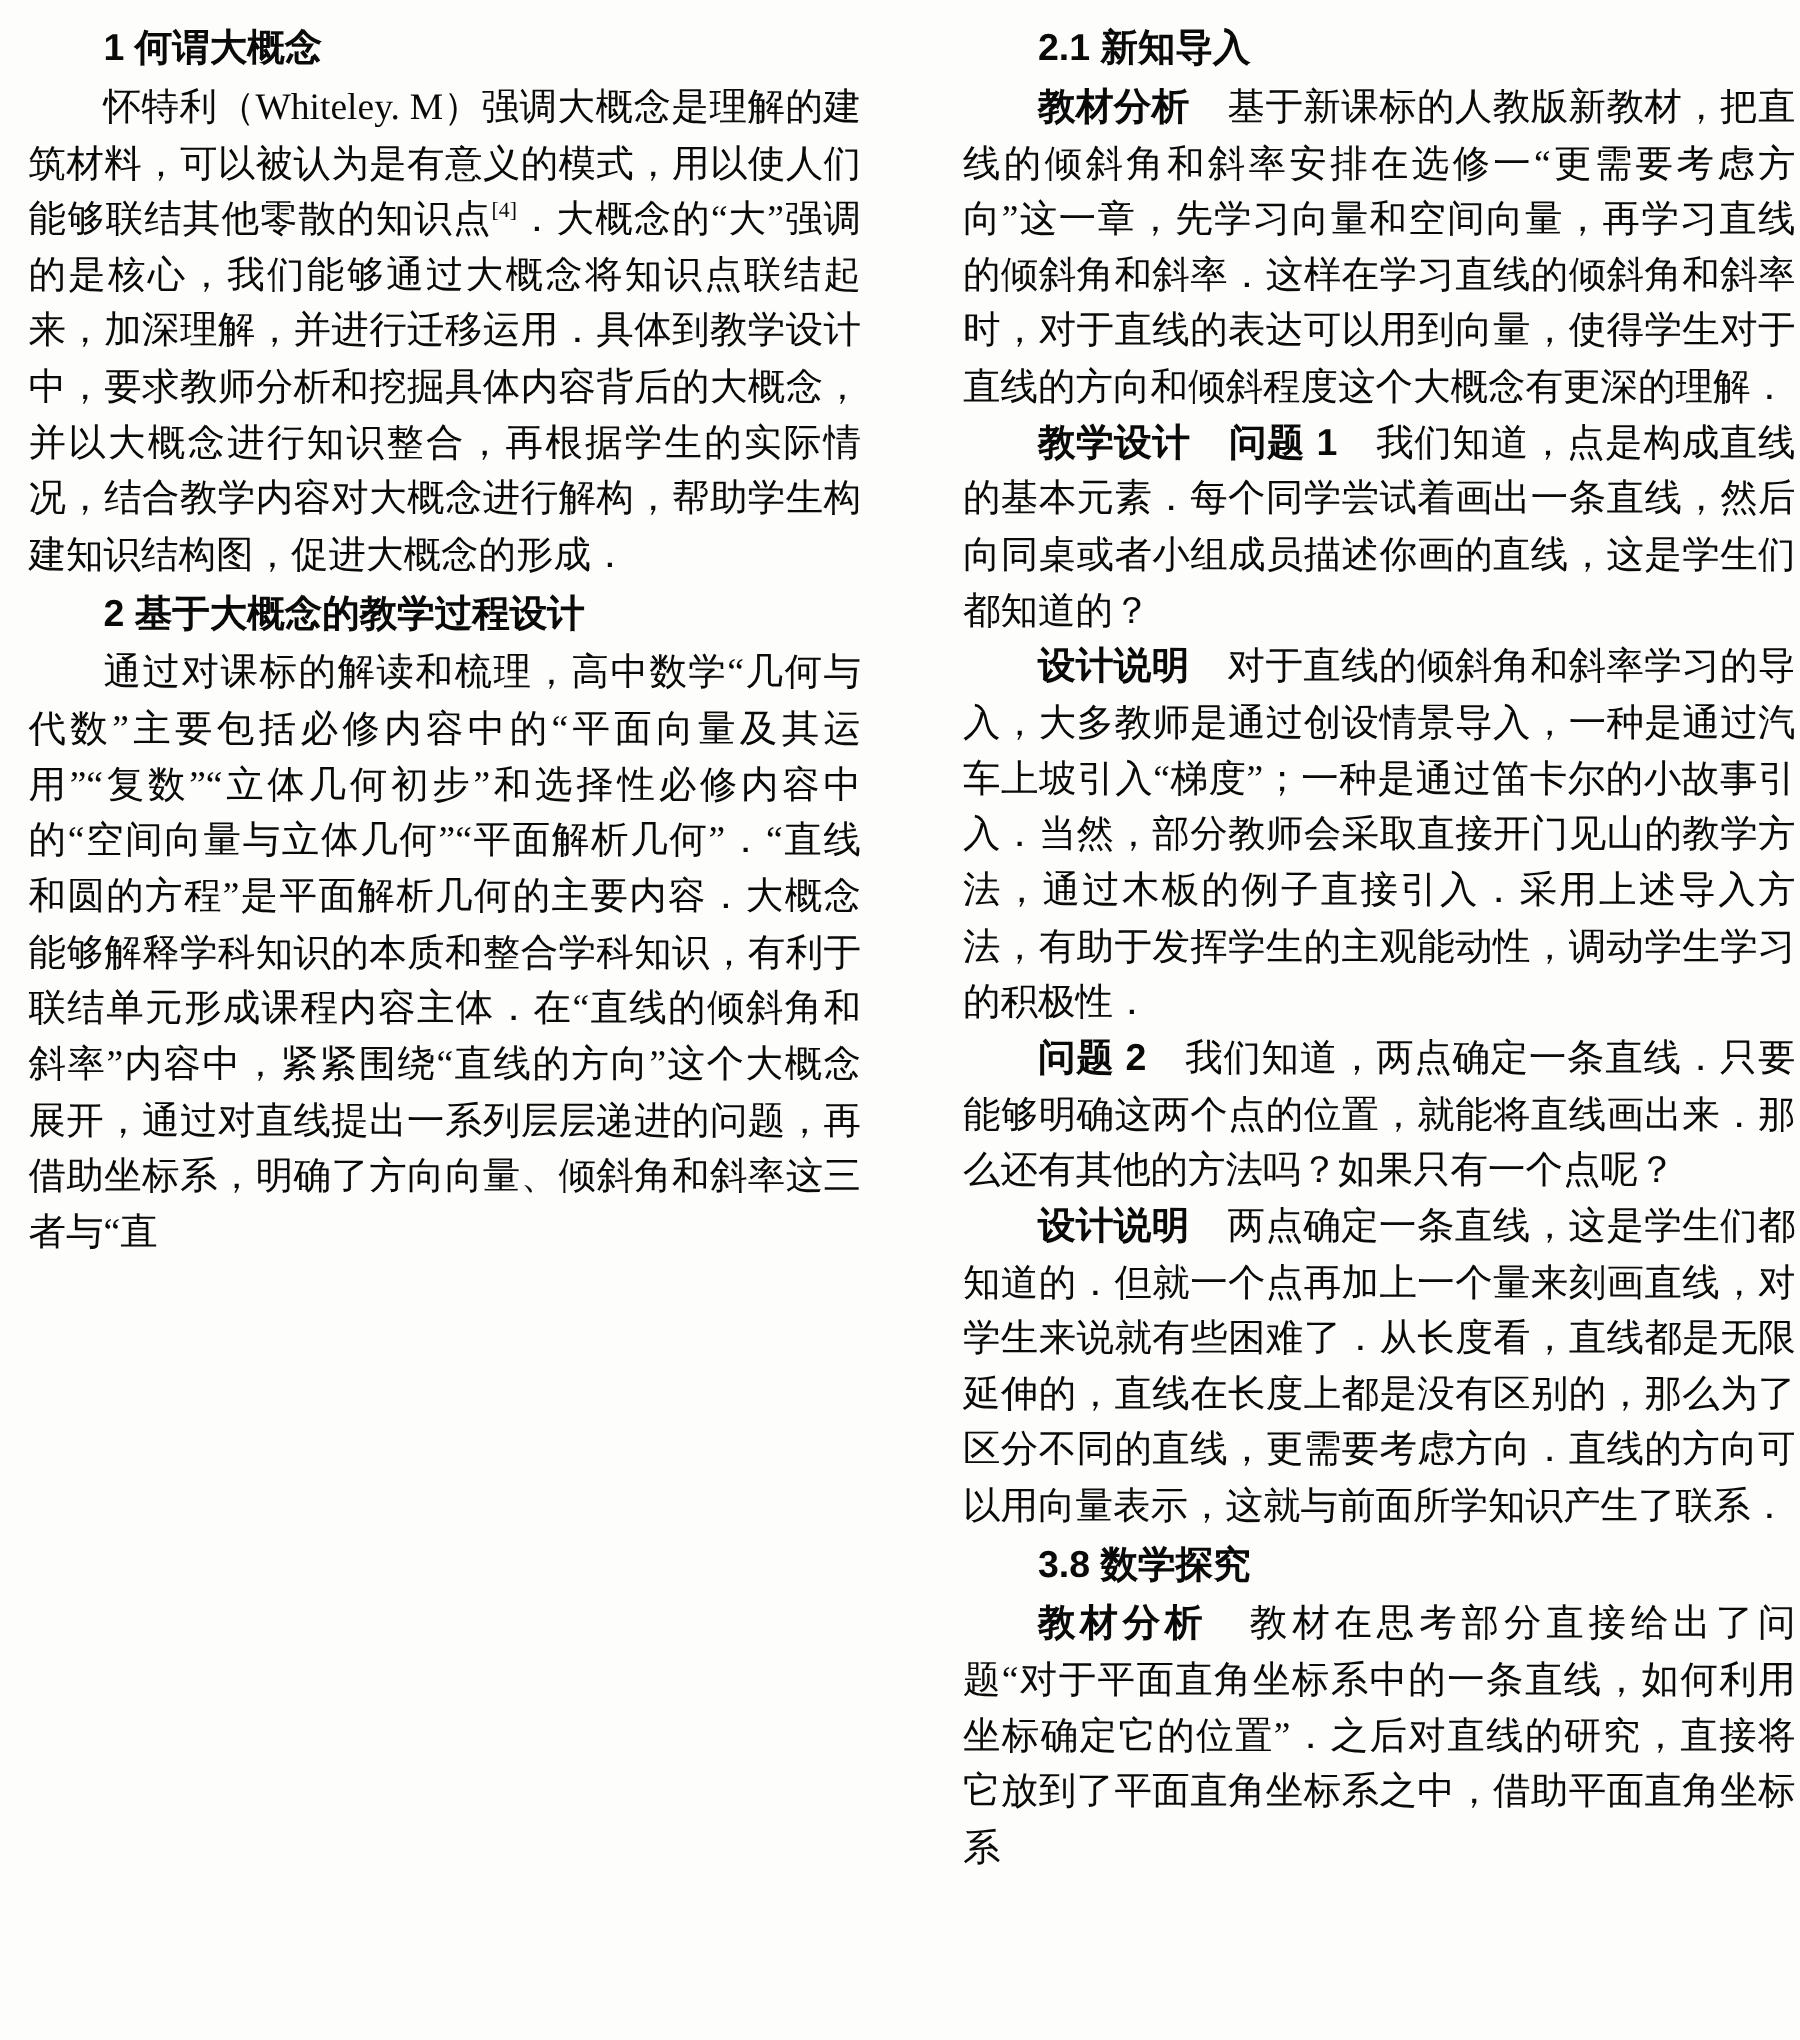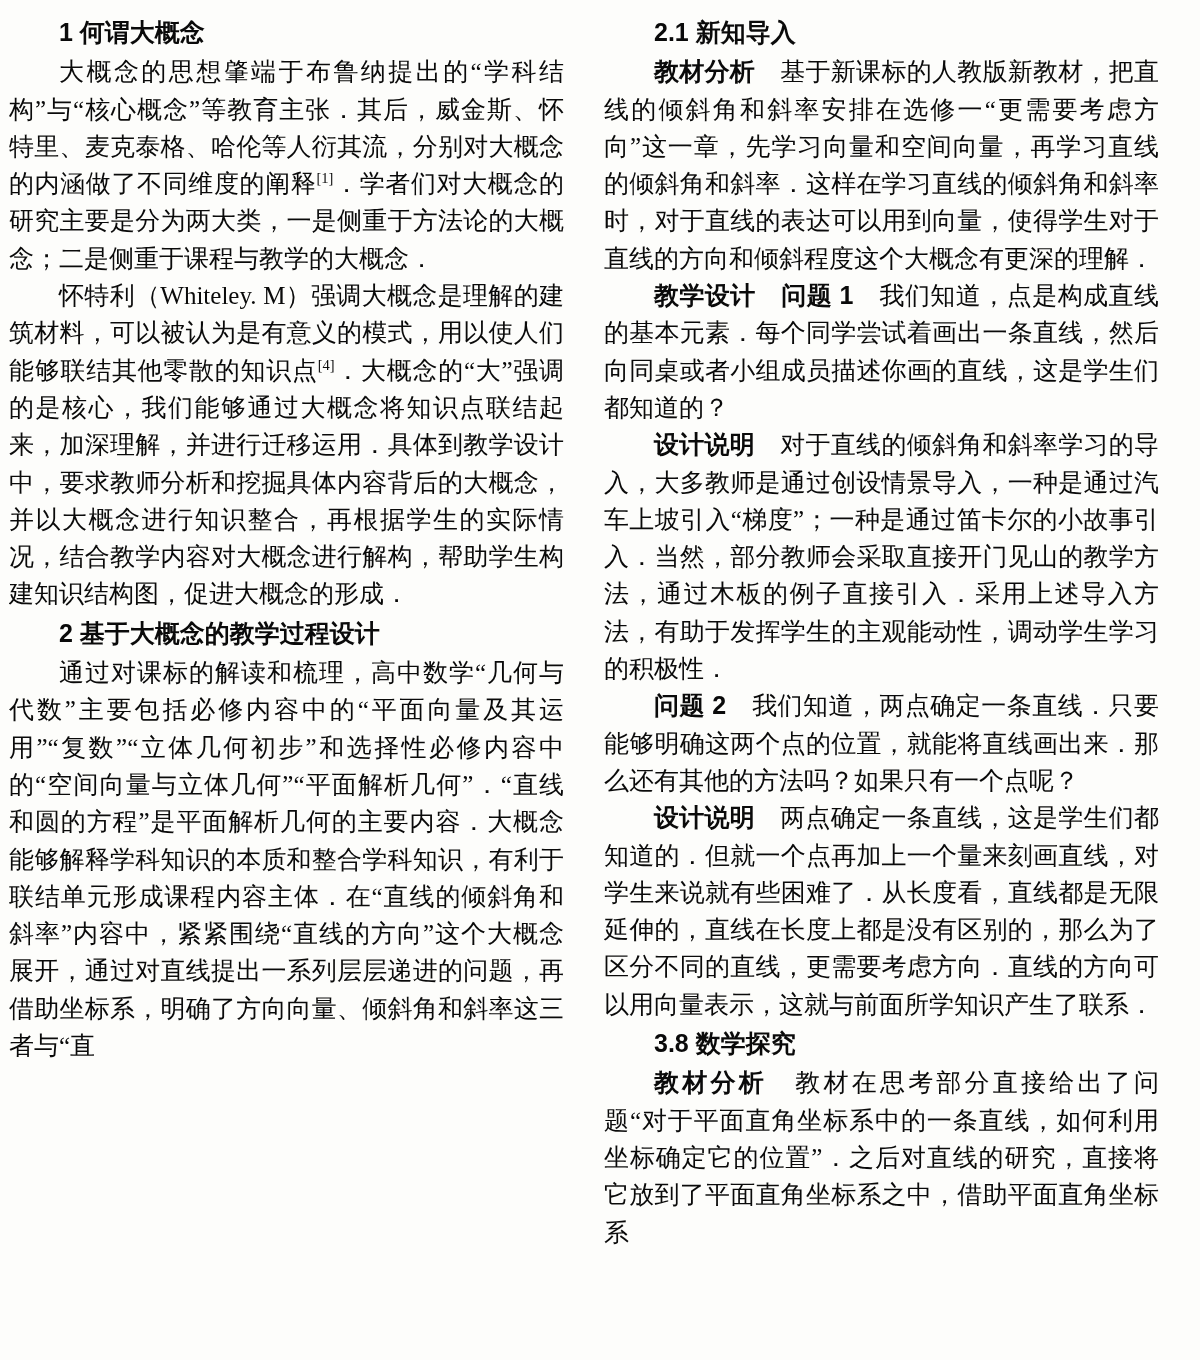--- a/index.html
+++ b/index.html
@@ -8,23 +8,23 @@
     width: 1200px;
     height: 1360px;
     background: #fdfdfb;
     color: #0a0a0a;
     overflow: hidden;
     font-family: "Liberation Serif", "DejaVu Serif", serif;
   }
   .page {
     width: 1200px;
     height: 1360px;
-    padding: 12px 9px 0 9px;
+    padding: 12px 9px 0 19px;
     display: flex;
-    gap: 40px;
+    gap: 68px;
     overflow: hidden;
     border-radius: 18px;
   }
   .column {
     flex: 0 0 555px;
     width: 555px;
     overflow: hidden;
   }
   .para, .heading {
     margin: 0;
@@ -48,21 +48,20 @@
     line-height: 0;
     vertical-align: super;
   }
 </style>
 </head>
 <body style="background: rgb(253, 253, 251); color: rgb(10, 10, 10);">
 
 <div class="page">
   <div class="column">
       <h2 class="heading"><span class="">1 何谓大概念</span></h2>
-      <p class="para"><span class="">大概念的思想肇端于布鲁纳提出的“学科结构”与“核心概念”等教育主张．其后，威金斯、怀特里、麦克泰格、哈伦等人衍其流，分别对大概念的内涵做了不同维度的阐释</span><sup class="ref">[1]</sup><span class="">．学者们对大概念的研究主要是分为两大类，一是侧重于方法论的大概念；二是侧重于课程与教学的大概念．</span></p>
       <p class="para"><span class="">怀特利（Whiteley. M）强调大概念是理解的建筑材料，可以被认为是有意义的模式，用以使人们能够联结其他零散的知识点</span><sup class="ref">[4]</sup><span class="">．大概念的“大”强调的是核心，我们能够通过大概念将知识点联结起来，加深理解，并进行迁移运用．具体到教学设计中，要求教师分析和挖掘具体内容背后的大概念，并以大概念进行知识整合，再根据学生的实际情况，结合教学内容对大概念进行解构，帮助学生构建知识结构图，促进大概念的形成．</span></p>
       <h2 class="heading"><span class="">2 基于大概念的教学过程设计</span></h2>
       <p class="para"><span class="">通过对课标的解读和梳理，高中数学“几何与代数”主要包括必修内容中的“平面向量及其运用”“复数”“立体几何初步”和选择性必修内容中的“空间向量与立体几何”“平面解析几何”．“直线和圆的方程”是平面解析几何的主要内容．大概念能够解释学科知识的本质和整合学科知识，有利于联结单元形成课程内容主体．在“直线的倾斜角和斜率”内容中，紧紧围绕“直线的方向”这个大概念展开，通过对直线提出一系列层层递进的问题，再借助坐标系，明确了方向向量、倾斜角和斜率这三者与“直</span></p>
     </div>
   <div class="column">
       <h2 class="heading"><span class="">2.1 新知导入</span></h2>
       <p class="para"><span class=" bold-label">教材分析</span><span class="">　基于新课标的人教版新教材，把直线的倾斜角和斜率安排在选修一“更需要考虑方向”这一章，先学习向量和空间向量，再学习直线的倾斜角和斜率．这样在学习直线的倾斜角和斜率时，对于直线的表达可以用到向量，使得学生对于直线的方向和倾斜程度这个大概念有更深的理解．</span></p>
       <p class="para"><span class=" bold-label">教学设计　问题 1</span><span class="">　我们知道，点是构成直线的基本元素．每个同学尝试着画出一条直线，然后向同桌或者小组成员描述你画的直线，这是学生们都知道的？</span></p>
       <p class="para"><span class=" bold-label">设计说明</span><span class="">　对于直线的倾斜角和斜率学习的导入，大多教师是通过创设情景导入，一种是通过汽车上坡引入“梯度”；一种是通过笛卡尔的小故事引入．当然，部分教师会采取直接开门见山的教学方法，通过木板的例子直接引入．采用上述导入方法，有助于发挥学生的主观能动性，调动学生学习的积极性．</span></p>
       <p class="para"><span class=" bold-label">问题 2</span><span class="">　我们知道，两点确定一条直线．只要能够明确这两个点的位置，就能将直线画出来．那么还有其他的方法吗？如果只有一个点呢？</span></p>

